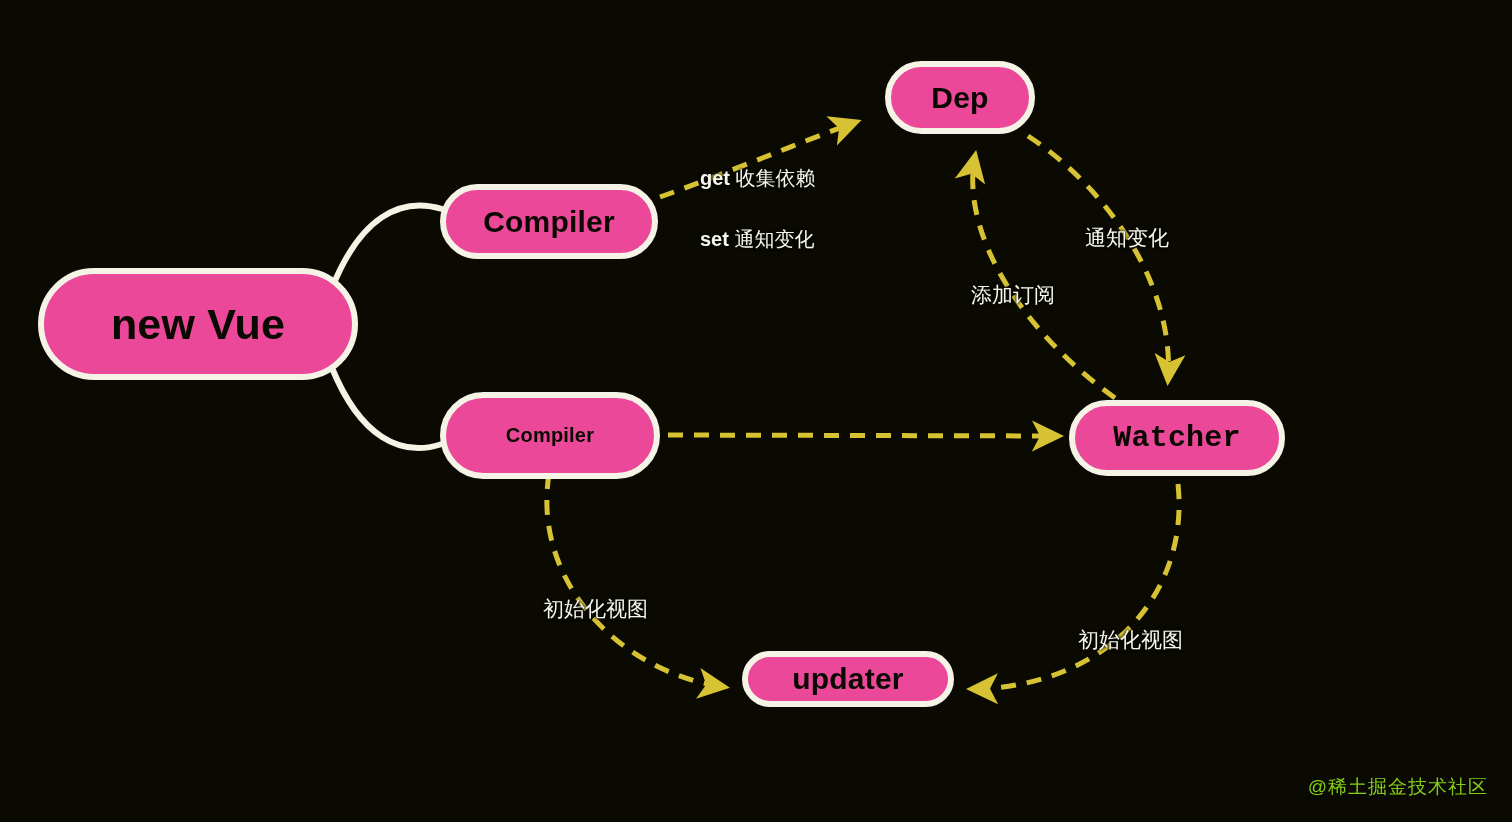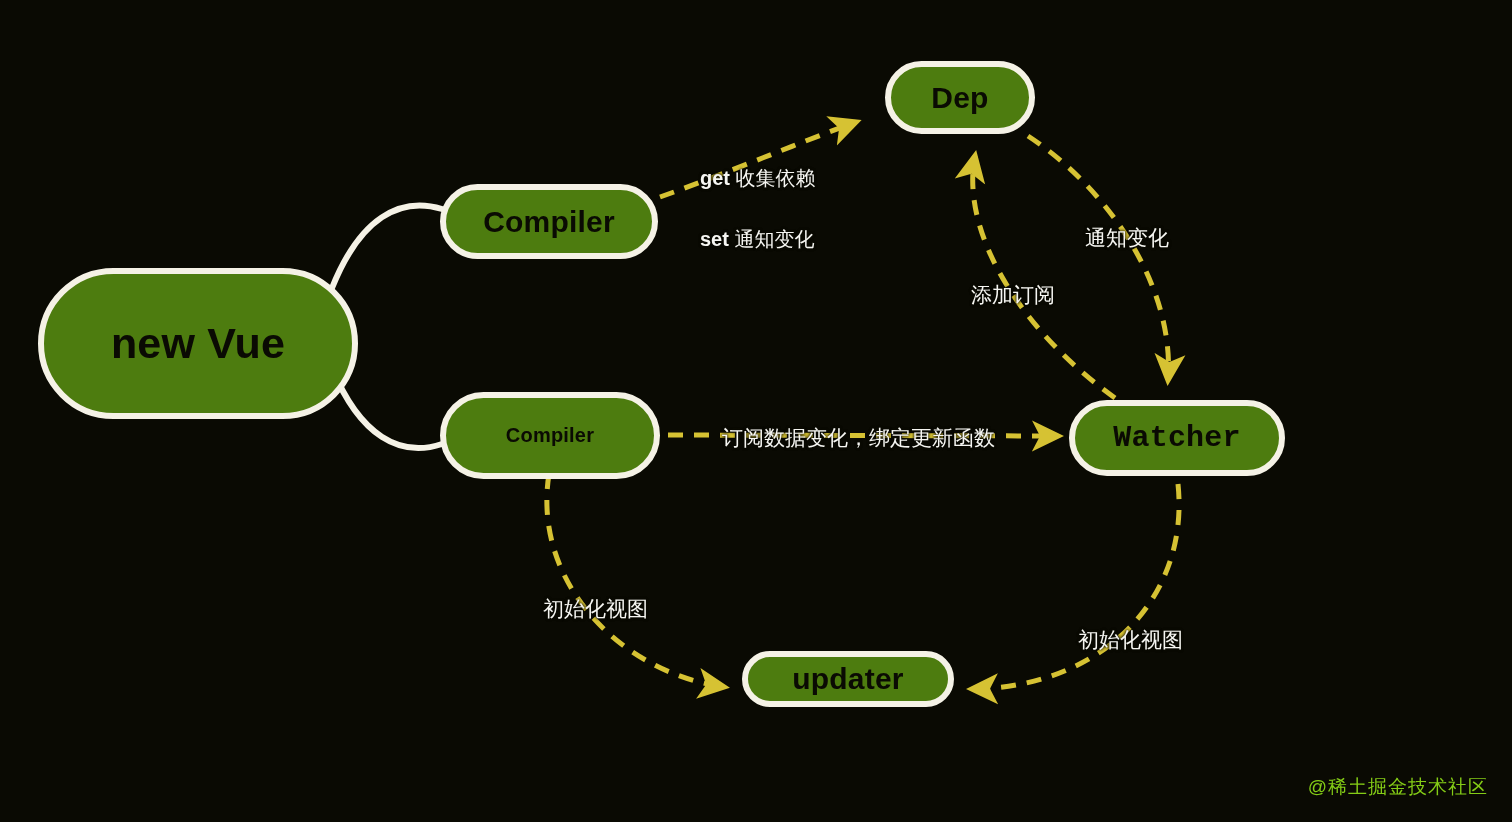--- a/index.html
+++ b/index.html
@@ -21,30 +21,30 @@
     left: 0; top: 0;
     width: 1512px;
     height: 822px;
     pointer-events: none;
   }
   .node {
     position: absolute;
     display: flex;
     align-items: center;
     justify-content: center;
-    background: #4d7c0f;
+    background: #ec4899;
     border: 6px solid #f5f2e6;
     border-radius: 999px;
     color: #0a0a03;
     font-weight: 700;
     letter-spacing: 0.2px;
     text-align: center;
     white-space: nowrap;
   }
-  .node-new-vue { left: 38px;  top: 268px; width: 320px; height: 151px; font-size: 43px; }
+  .node-new-vue { left: 38px;  top: 268px; width: 320px; height: 112px; font-size: 43px; }
   .node-observer{ left: 440px; top: 184px; width: 218px; height: 75px;  font-size: 30px; }
   .node-compiler{ left: 440px; top: 392px; width: 220px; height: 87px;  font-size: 20px; text-align: center; }
   .node-dep     { left: 885px; top: 61px;  width: 150px; height: 73px;  font-size: 30px; }
   .node-watcher { left: 1069px;top: 400px; width: 216px; height: 76px;  font-size: 30px; font-family: Liberation Mono, monospace; }
   .node-updater { left: 742px; top: 651px; width: 212px; height: 56px;  font-size: 30px; }
 
   .edge-label {
     position: absolute;
     color: #f6f6f2;
     font-size: 21px;
@@ -130,21 +130,20 @@
     <span class="row">
       <span class="k">set</span>
       <span>通知变化</span>
     </span>
   </div>
 
   <div class="edge-label label-notify">通知变化</div>
 
   <div class="edge-label label-subscribe">添加订阅</div>
 
-  <div class="edge-label label-bind">订阅数据变化，绑定更新函数</div>
 
   <div class="edge-label label-initview">初始化视图</div>
 
   <div class="edge-label label-trigger">初始化视图</div>
 
   <div class="watermark">@稀土掘金技术社区</div>
 
 </div>
 
 </body></html>

